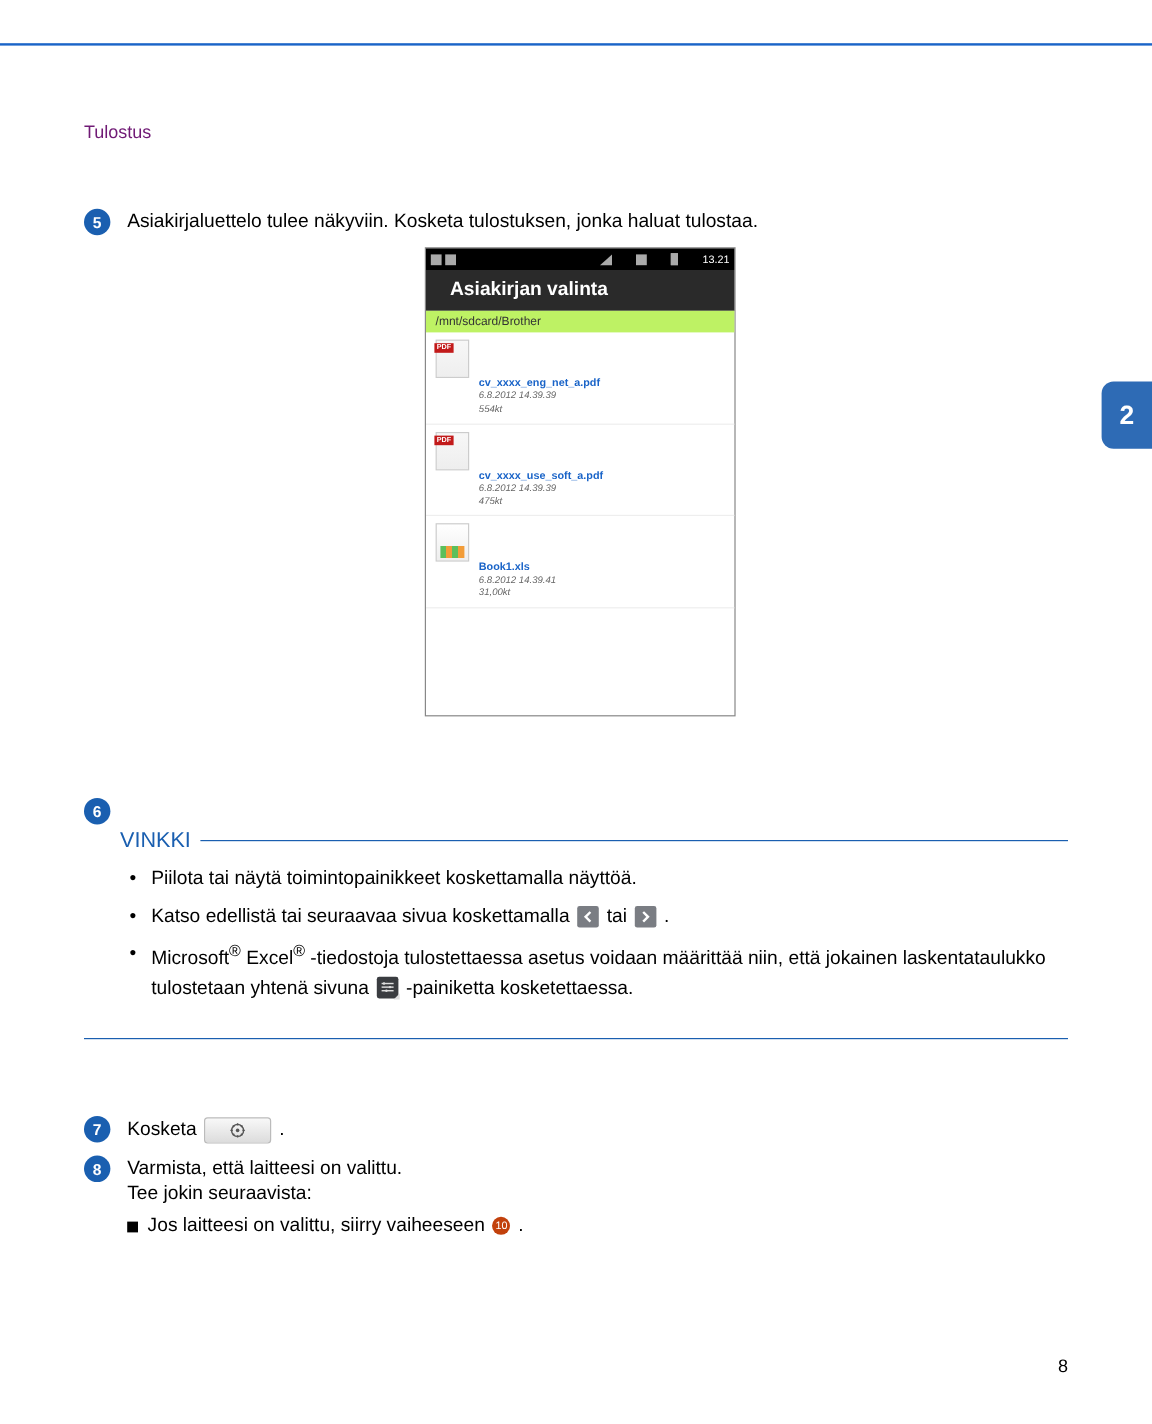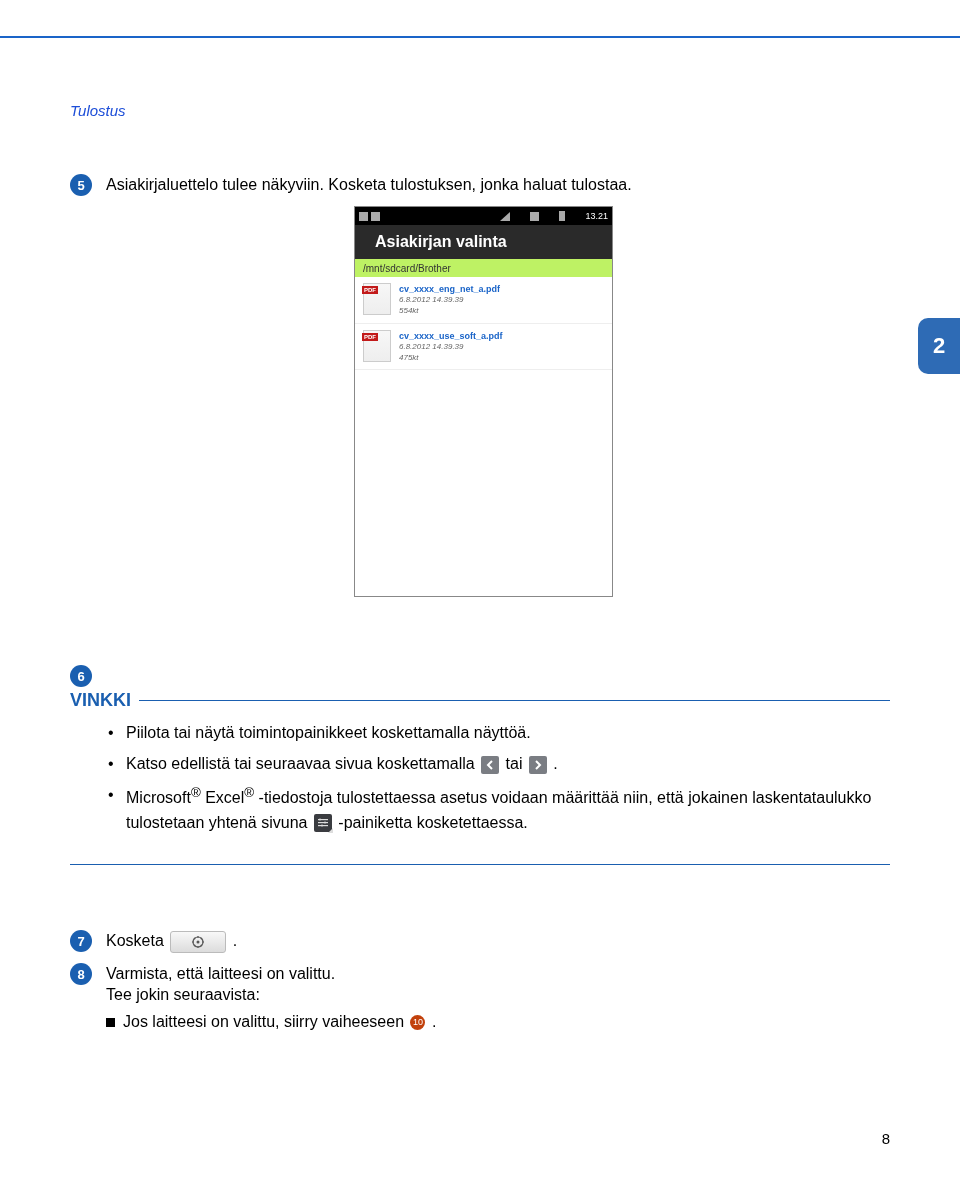--- a/index.html
+++ b/index.html
@@ -17,22 +17,21 @@
     top: 36px;
     width: 960px;
     height: 2px;
     background: #1a64c8;
   }
   .section-title {
     position: absolute;
     left: 70px;
     top: 102px;
     font-size: 15px;
-    color: #1d4ed8;
-    font-style: italic;
+    color: #701a75;
   }
   .page-tab {
     position: absolute;
     right: 0;
     top: 318px;
     width: 42px;
     height: 56px;
     background: #2e6bb5;
     border-top-left-radius: 10px;
     border-bottom-left-radius: 10px;
@@ -177,20 +176,21 @@
     position:absolute;
     bottom:2px; left:3px; right:3px;
     height:10px;
     background: linear-gradient(to right,#5bbf5b 0 25%, #f29c38 25% 50%, #5bbf5b 50% 75%, #f29c38 75% 100%);
   }
   .file-meta {
     font-size: 9px;
     color: #1a64c8;
     font-weight: bold;
     line-height: 1.35;
+    margin-top: 30px;
   }
   .file-sub {
     color: #666;
     font-weight: normal;
     font-size: 8px;
     font-style: italic;
   }
   
   .vinkki {
     position: absolute;
@@ -198,23 +198,24 @@
     top: 690px;
     width: 820px;
   }
   .vinkki-head-row {
     display: flex;
     align-items: center;
     gap: 8px;
   }
   .vinkki-label {
     color: #1a5fb0;
-    font-weight: bold;
+    font-weight: normal;
     font-size: 18px;
     flex: 0 0 auto;
+    margin-left: 30px;
   }
   .vinkki-rule {
     flex: 1;
     height: 1px;
     background: #1a5fb0;
   }
   .vinkki-list {
     padding: 10px 18px 10px 28px;
   }
   .vinkki-item {
@@ -349,20 +350,28 @@
           <div class="file-sub">6.8.2012 14.39.39</div>
           <div class="file-sub">554kt</div>
         </div>
       </div>
       <div class="file-row">
         <div class="file-ico pdf"></div>
         <div class="file-meta">
           <div>cv_xxxx_use_soft_a.pdf</div>
           <div class="file-sub">6.8.2012 14.39.39</div>
           <div class="file-sub">475kt</div>
+        </div>
+      </div>
+      <div class="file-row">
+        <div class="file-ico xls"></div>
+        <div class="file-meta">
+          <div>Book1.xls</div>
+          <div class="file-sub">6.8.2012 14.39.41</div>
+          <div class="file-sub">31,00kt</div>
         </div>
       </div>
     </div>
 </div>
 
 <div class="step step6">
   <div class="step-badge">6</div>
 </div>
 
 <div class="vinkki">

